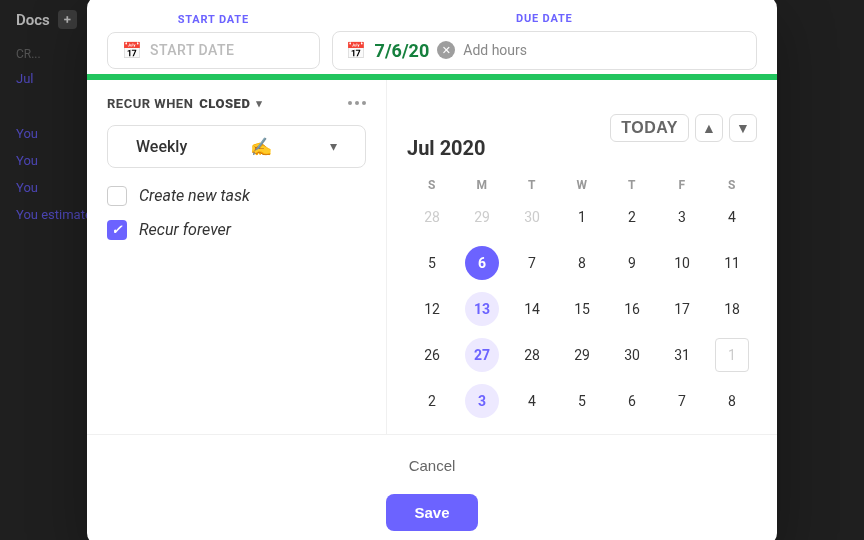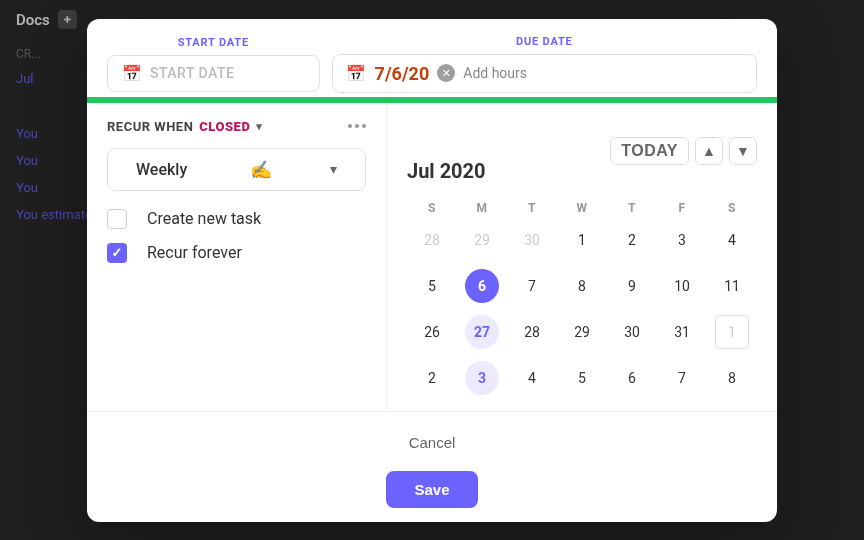--- a/index.html
+++ b/index.html
@@ -83,21 +83,21 @@
     }
 
     .due-date-field .due-icon {
       color: #555;
       font-size: 16px;
     }
 
     .due-date-field .due-text {
       font-size: 18px;
       font-weight: 700;
-      color: #c2410c;
+      color: #15803d;
     }
 
     .due-date-field .close-btn {
       width: 18px; height: 18px;
       background: #9e9e9e;
       border-radius: 50%;
       display: flex; align-items: center; justify-content: center;
       cursor: pointer;
       color: #fff;
       font-size: 11px;
@@ -133,21 +133,21 @@
       align-items: center;
       gap: 6px;
       font-size: 13px;
       font-weight: 700;
       color: #444;
       letter-spacing: 0.5px;
     }
 
     .recur-title .closed-text {
       font-weight: 900;
-      color: #be185d;
+      color: #404040;
     }
 
     .recur-title .chevron-icon {
       color: #666;
       font-size: 11px;
     }
 
     .more-options {
       display: flex;
       gap: 3px;
@@ -180,22 +180,23 @@
 
     .dropdown-arrow {
       color: #666;
       font-size: 14px;
     }
 
     
     .checkbox-row {
       display: flex;
       align-items: center;
-      gap: 20px;
+      gap: 12px;
       margin-bottom: 14px;
+      font-style: italic;
     }
 
     .checkbox-empty {
       width: 20px; height: 20px;
       border: 1.5px solid #ccc;
       border-radius: 4px;
       background: #fff;
       flex-shrink: 0;
     }
 
@@ -513,20 +514,29 @@
               <div class="calendar-week">
                 <div class="calendar-day">5</div>
                 <div class="calendar-day today">6</div>
                 <div class="calendar-day">7</div>
                 <div class="calendar-day">8</div>
                 <div class="calendar-day">9</div>
                 <div class="calendar-day">10</div>
                 <div class="calendar-day">11</div>
               </div>
               <div class="calendar-week">
+                <div class="calendar-day">12</div>
+                <div class="calendar-day highlighted">13</div>
+                <div class="calendar-day">14</div>
+                <div class="calendar-day">15</div>
+                <div class="calendar-day">16</div>
+                <div class="calendar-day">17</div>
+                <div class="calendar-day">18</div>
+              </div>
+              <div class="calendar-week">
                 <div class="calendar-day">26</div>
                 <div class="calendar-day highlighted">27</div>
                 <div class="calendar-day">28</div>
                 <div class="calendar-day">29</div>
                 <div class="calendar-day">30</div>
                 <div class="calendar-day">31</div>
                 <div class="calendar-day in-box">1</div>
               </div>
               <div class="calendar-week">
                 <div class="calendar-day">2</div>

